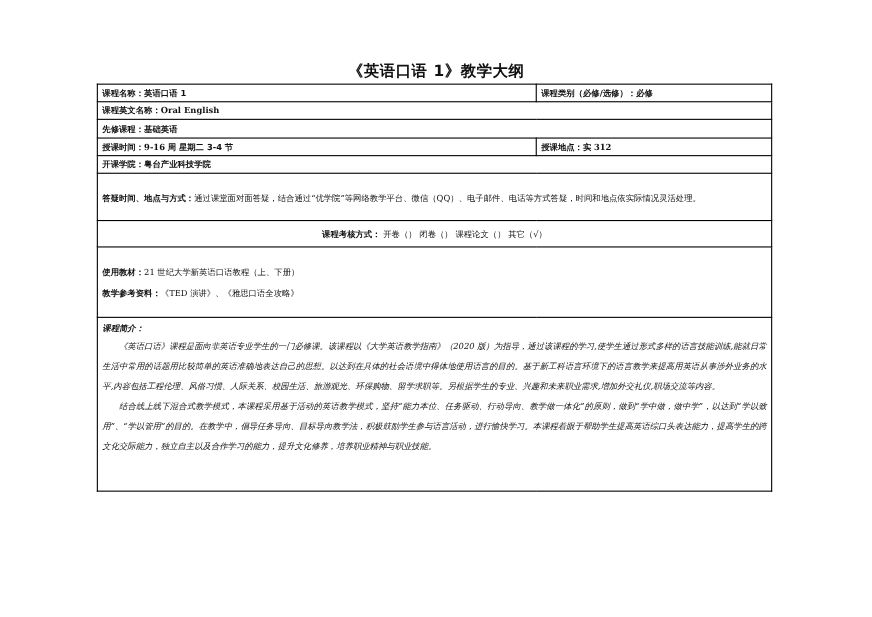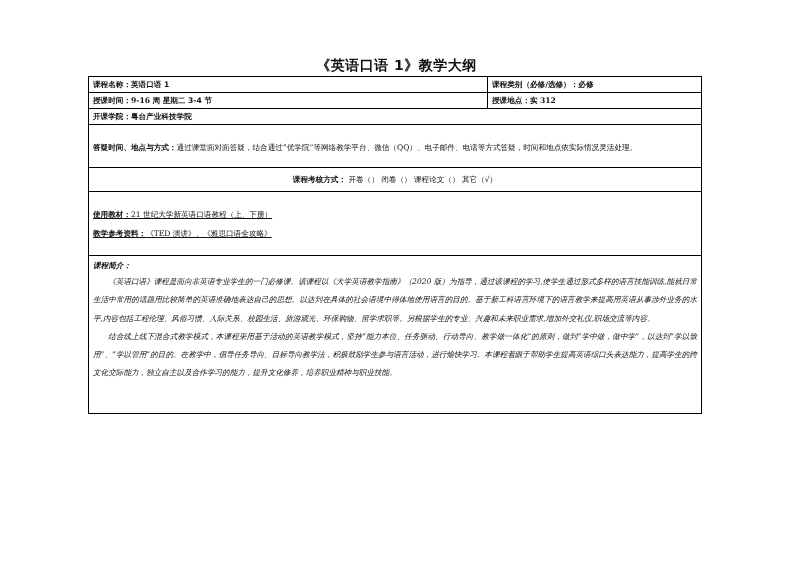--- a/index.html
+++ b/index.html
@@ -25,21 +25,21 @@
   .val-b { font-family: "DejaVu Sans", sans-serif; font-weight: bold; }
   .val { font-family: "DejaVu Serif", serif; font-weight: normal; }
   .val-serif-b { font-family: "DejaVu Serif", serif; font-weight: bold; }
   tr.r17 td { height: 15px; }
   tr.r18 td { height: 16px; }
   td.wrap { white-space: normal; }
   .qa { height: 40px; padding-top: 2px !important; }
   .qa p { margin: 0; line-height: 19px; }
   .exam td { height: 23px; text-align: center; }
   .books td { height: 63px; }
-  .books .line { line-height: 19px; text-decoration: underline; }
+  .books .line { line-height: 19px; }
   .intro td { height: 154px; vertical-align: top !important; padding-top: 3px !important; font-style: italic; }
   .intro p { margin: 0; line-height: 18.3px; text-align: justify; text-indent: 2em; white-space: normal; }
   .intro .head { text-indent: 0; line-height: 13px; margin-bottom: 1px; }
   .check { font-family: "DejaVu Sans", sans-serif; }
 </style>
 </head>
 <body>
 
 <div class="title">《英语口语 1》教学大纲</div>
 
@@ -52,22 +52,32 @@
   <tbody>
       <tr class="r17">
     <td>
       <span class="lbl">课程名称：</span><span class="val-b">英语口语 1</span>
     </td>
     <td>
       <span class="lbl">课程类别（必修/选修）：</span><span class="val-b">必修</span>
     </td>
   </tr>
 
+  <tr class="r17">
+    <td colspan="2">
+      <span class="lbl">课程英文名称：</span><span class="val-serif-b">Oral English</span>
+    </td>
+  </tr>
 
 
+  <tr class="r18">
+    <td colspan="2">
+      <span class="lbl">先修课程：</span><span class="val-b">基础英语</span>
+    </td>
+  </tr>
 
   <tr class="r17">
     <td>
       <span class="lbl">授课时间：</span><span class="val-serif-b">9-16</span> <span class="val-b">周 星期二 3-4 节</span>
     </td>
     <td>
       <span class="lbl">授课地点：</span><span class="val-b">实</span> <span class="val-serif-b">312</span>
     </td>
   </tr>
 

